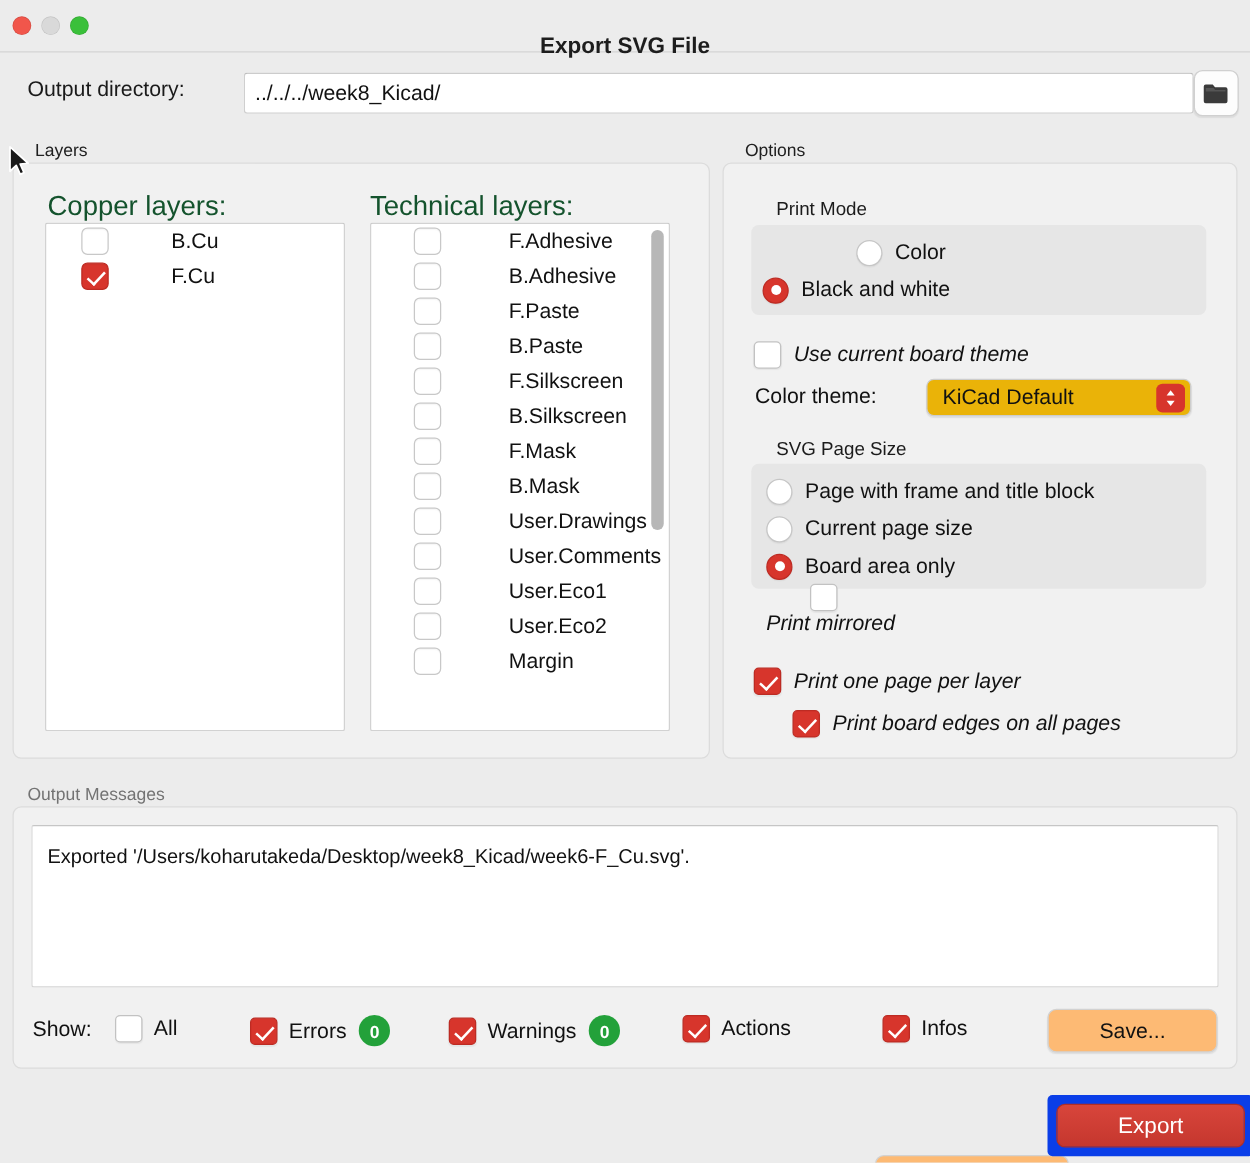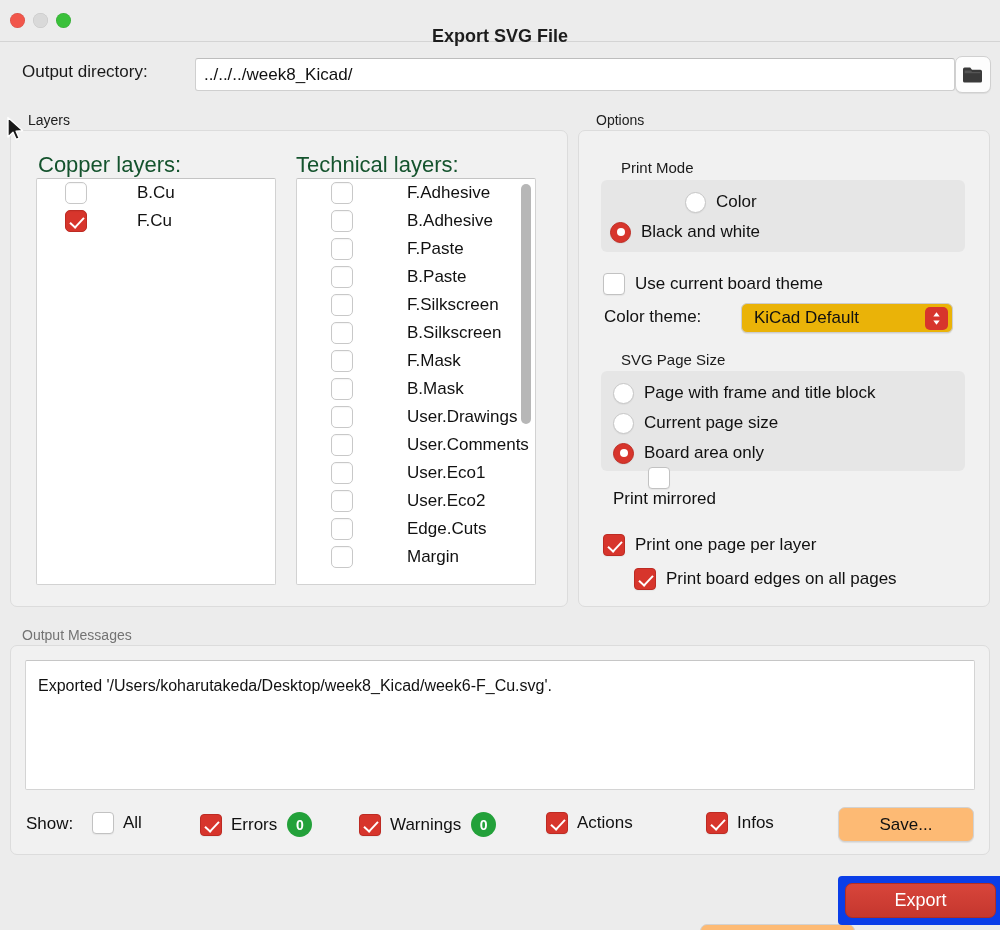--- a/index.html
+++ b/index.html
@@ -157,21 +157,21 @@
     box-shadow: 0 1px 1px rgba(0,0,0,.05);
     flex: none; position: relative;
   }
   .chk.on { background: #d7352c; border-color: #bd2b23; }
   .chk.on::after {
     content: ""; position: absolute;
     left: 7px; top: 3px; width: 6px; height: 12px;
     border: solid #fff; border-width: 0 2.5px 2.5px 0;
     transform: rotate(43deg);
   }
-  .chk-row .clabel { font-size: 17px; color: #111; margin-left: 10px; white-space: nowrap; }
+  .chk-row .clabel { font-size: 17px; color: #111; margin-left: 10px; white-space: nowrap; font-style: italic; }
 
   #theme-label { position: absolute; left: 604px; top: 307px; font-size: 17px; color: #111; }
   #theme-select {
     position: absolute; left: 741px; top: 303px; width: 212px; height: 30px;
     background: #eab308; border: 1px solid #cdcdcd; border-radius: 6px;
     box-shadow: 0 1px 1px rgba(0,0,0,.08);
   }
   #theme-select .sel-value {
     position: absolute; left: 12px; top: 0; line-height: 28px;
     font-size: 17px; color: #111;
@@ -319,24 +319,20 @@
       <div class="layer-row">
         <span class="cb"></span>
         <span class="lrlabel">User.Eco1</span>
       </div>
       <div class="layer-row">
         <span class="cb"></span>
         <span class="lrlabel">User.Eco2</span>
       </div>
       <div class="layer-row">
         <span class="cb"></span>
-        <span class="lrlabel">Edge.Cuts</span>
-      </div>
-      <div class="layer-row">
-        <span class="cb"></span>
         <span class="lrlabel">Margin</span>
       </div>
       <div class="scrollbar">
       <div class="scroll-thumb"></div>
     </div>
     </div>
 
   <div class="group-title" id="options-title">Options</div>
   <div class="group-box" id="options-box"></div>
 

